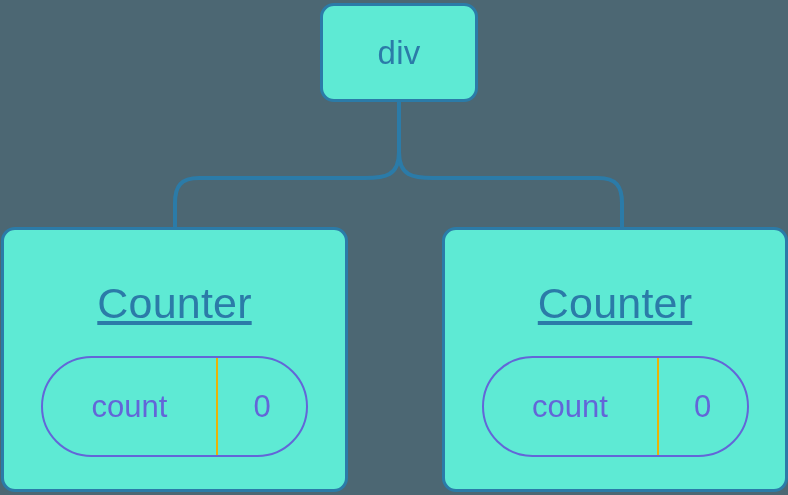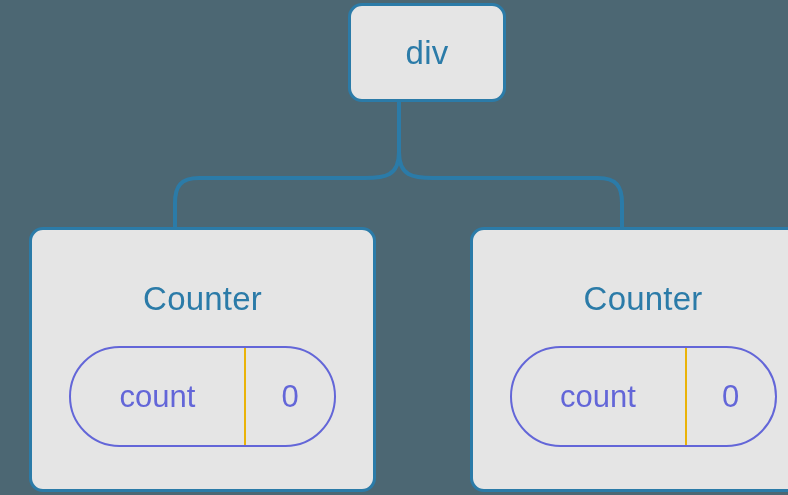--- a/index.html
+++ b/index.html
@@ -23,25 +23,24 @@
     left: 0;
     top: 0;
     width: 788px;
     height: 495px;
     pointer-events: none;
   }
 
   
   .node {
     position: absolute;
-    background: #e5e5e5;
+    background: #5eead4;
     border: 3px solid #2b7ba8;
     border-radius: 14px;
     box-sizing: border-box;
-    margin-left: 28px;
   }
   .node-root {
     left: 320px;
     top: 3px;
     width: 158px;
     height: 99px;
     display: flex;
     align-items: center;
     justify-content: center;
   }
@@ -56,24 +55,25 @@
   .node-child-right { left: 442px; width: 346px; }
 
   .root-label {
     color: #2b7ba8;
     font-size: 33px;
     line-height: 1;
     letter-spacing: 0.2px;
   }
   .child-title {
     color: #2b7ba8;
-    font-size: 33px;
+    font-size: 43px;
     line-height: 1;
     margin-top: 52px;
     letter-spacing: 0.2px;
+    text-decoration: underline;
   }
 
   
   .pill {
     position: relative;
     margin-top: 31px;
     width: 267px;
     height: 101px;
     border: 2px solid #6366d8;
     border-radius: 51px;

